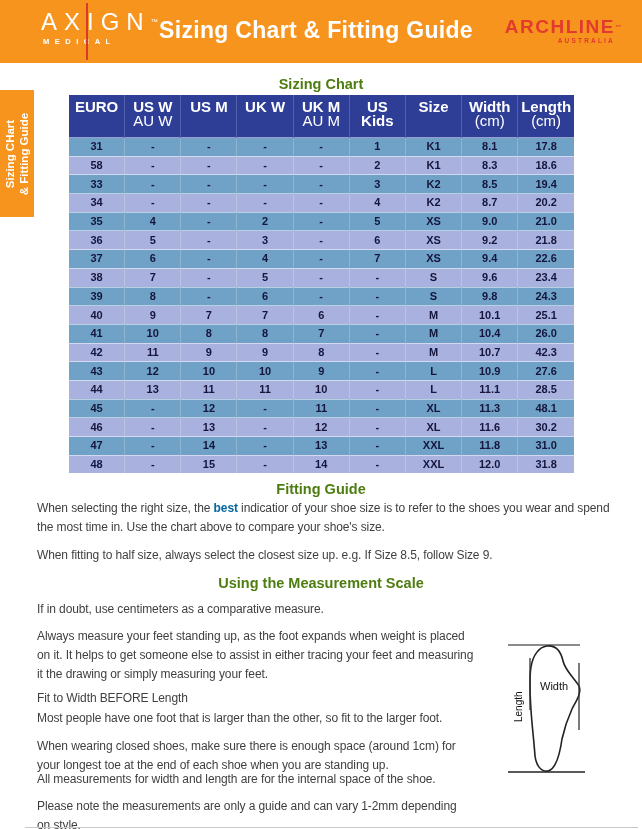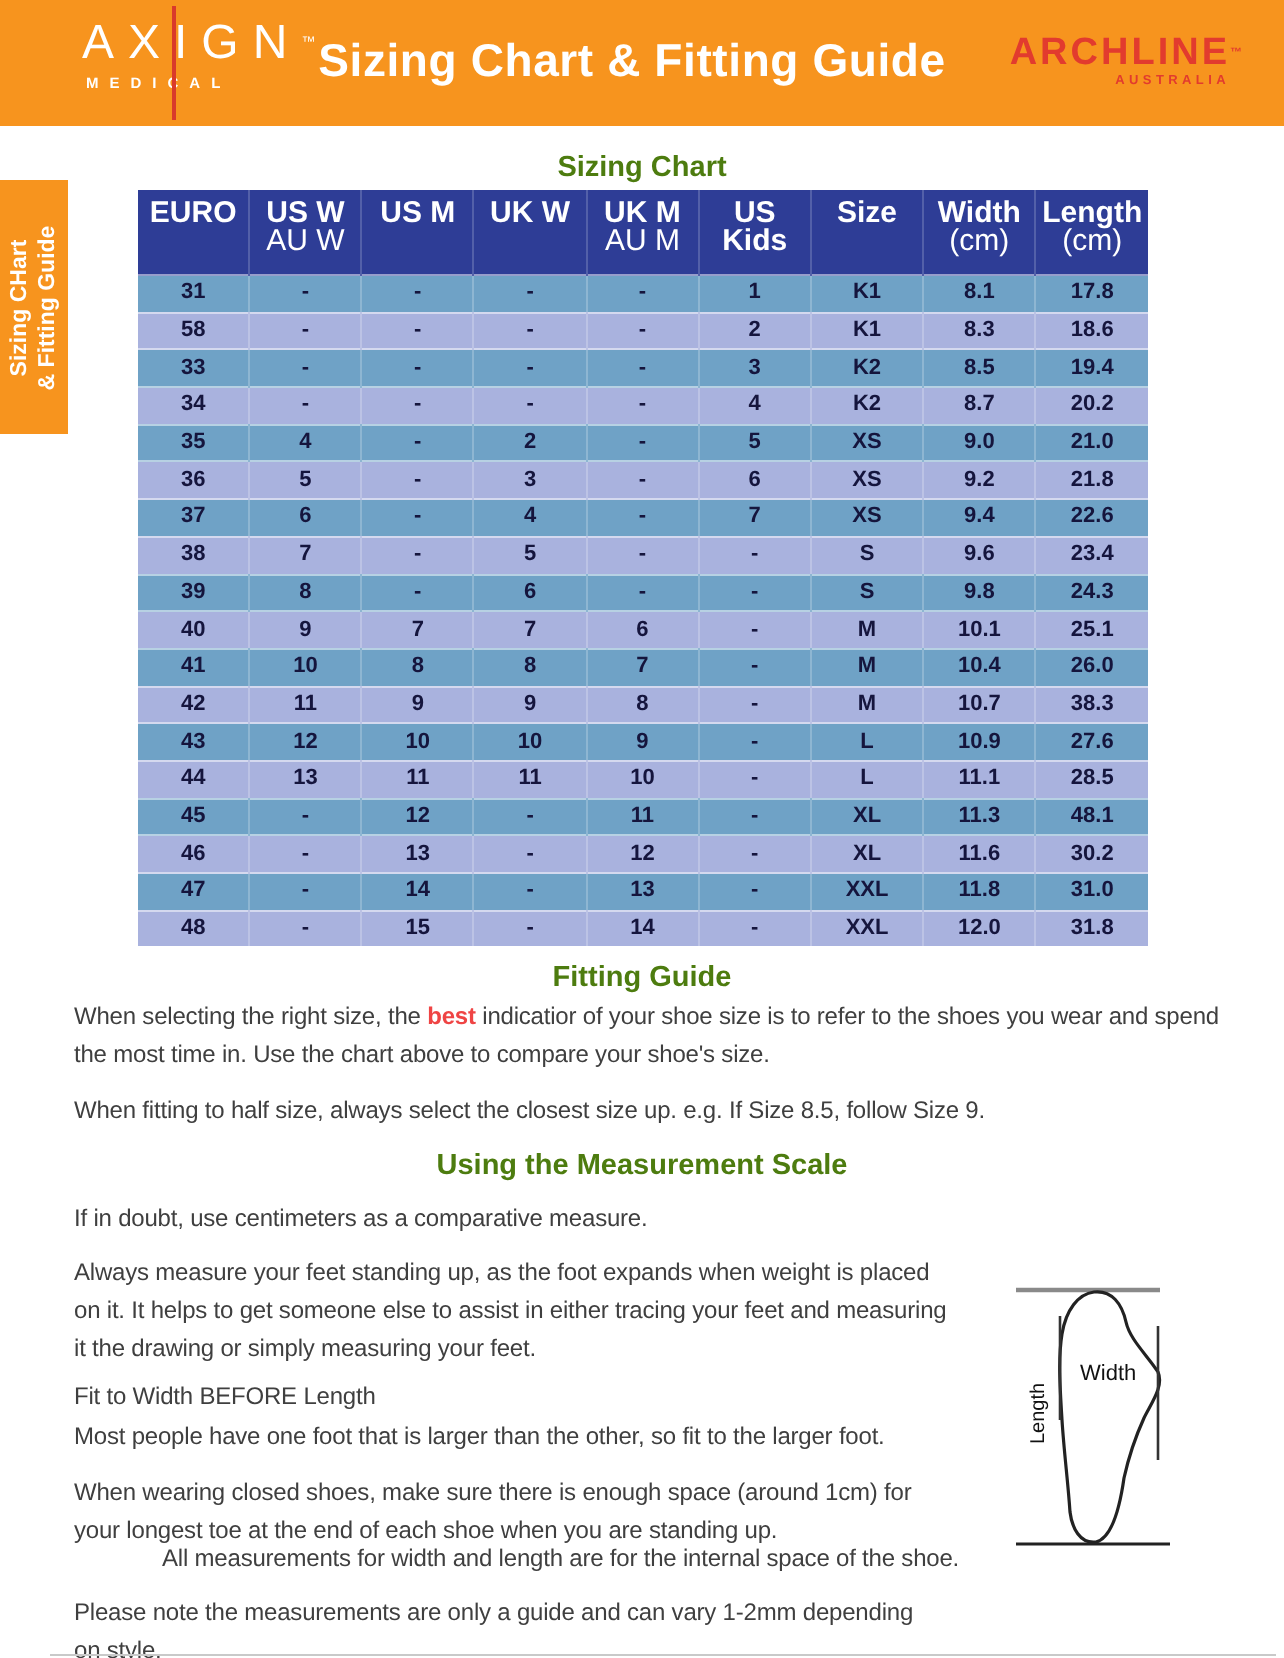--- a/index.html
+++ b/index.html
@@ -39,21 +39,21 @@
   table.sizing th .l2{display:block;font-weight:400;}
   table.sizing td{height:17.7px;text-align:center;font-size:11px;font-weight:700;color:#15153D;
                   border-top:1px solid rgba(255,255,255,0.5);
                   border-left:1px solid rgba(255,255,255,0.22);padding:0;line-height:17px;}
   tr.row-a td{background:#6FA2C6;}
   tr.row-b td{background:#A9B2DE;}
 
   
   .para{position:absolute;left:37px;color:#3f3f3f;font-size:12px;line-height:19px;
         white-space:pre-line;letter-spacing:-0.1px;}
-  .para b{color:#ef4444;}
+  .para b{color:#0369a1;}
 
   
   .foot-svg{position:absolute;left:498px;top:638px;}
 
   .bottom-rule{position:absolute;left:25px;top:827px;width:613px;height:1px;background:#c9c9c9;}
 </style>
 </head>
 <body>
 
 <div id="page">
@@ -216,21 +216,21 @@
         </tr>
         <tr class="row-b">
           <td>42</td>
           <td>11</td>
           <td>9</td>
           <td>9</td>
           <td>8</td>
           <td>-</td>
           <td>M</td>
           <td>10.7</td>
-          <td>38.3</td>
+          <td>42.3</td>
         </tr>
         <tr class="row-a">
           <td>43</td>
           <td>12</td>
           <td>10</td>
           <td>10</td>
           <td>9</td>
           <td>-</td>
           <td>L</td>
           <td>10.9</td>
@@ -304,21 +304,21 @@
   <div class="center-heading" style="top:575px;">Using the Measurement Scale</div>
 
   <div class="para" style="top:600px;width:520px;">If in doubt, use centimeters as a comparative measure.</div>
   <div class="para" style="top:627px;width:520px;">Always measure your feet standing up, as the foot expands when weight is placed
 on it. It helps to get someone else to assist in either tracing your feet and measuring
 it the drawing or simply measuring your feet.</div>
   <div class="para" style="top:689px;width:520px;">Fit to Width BEFORE Length</div>
   <div class="para" style="top:709px;width:520px;">Most people have one foot that is larger than the other, so fit to the larger foot.</div>
   <div class="para" style="top:737px;width:520px;">When wearing closed shoes, make sure there is enough space (around 1cm) for
 your longest toe at the end of each shoe when you are standing up.</div>
-  <div class="para" style="top:770px;width:520px;margin-left:44px;">All measurements for width and length are for the internal space of the shoe.</div>
+  <div class="para" style="top:770px;width:520px;">All measurements for width and length are for the internal space of the shoe.</div>
   <div class="para" style="top:797px;width:520px;">Please note the measurements are only a guide and can vary 1-2mm depending
 on style.</div>
 
   <svg class="foot-svg" width="96" height="140" viewBox="0 0 96 140">
     <line x1="10" y1="7" x2="82" y2="7" stroke="#8a8a8a" stroke-width="2.2"></line>
     <path d="M49,8 C58,7 63,14 65,23 C67,32 76,40 81,48 C84,55 78,63 74,71
              C69,82 66,92 64,101 C62,115 58,131 50,133 C42,134 38,126 37,118
              C36,103 34,88 33,72 C32,56 31,41 33,29 C35,17 41,9 49,8 Z" fill="none" stroke="#222" stroke-width="1.6" stroke-linejoin="round"></path>
     <line x1="32" y1="20" x2="32" y2="72" stroke="#333" stroke-width="1.3"></line>
     <line x1="81" y1="25" x2="81" y2="92" stroke="#333" stroke-width="1.3"></line>

